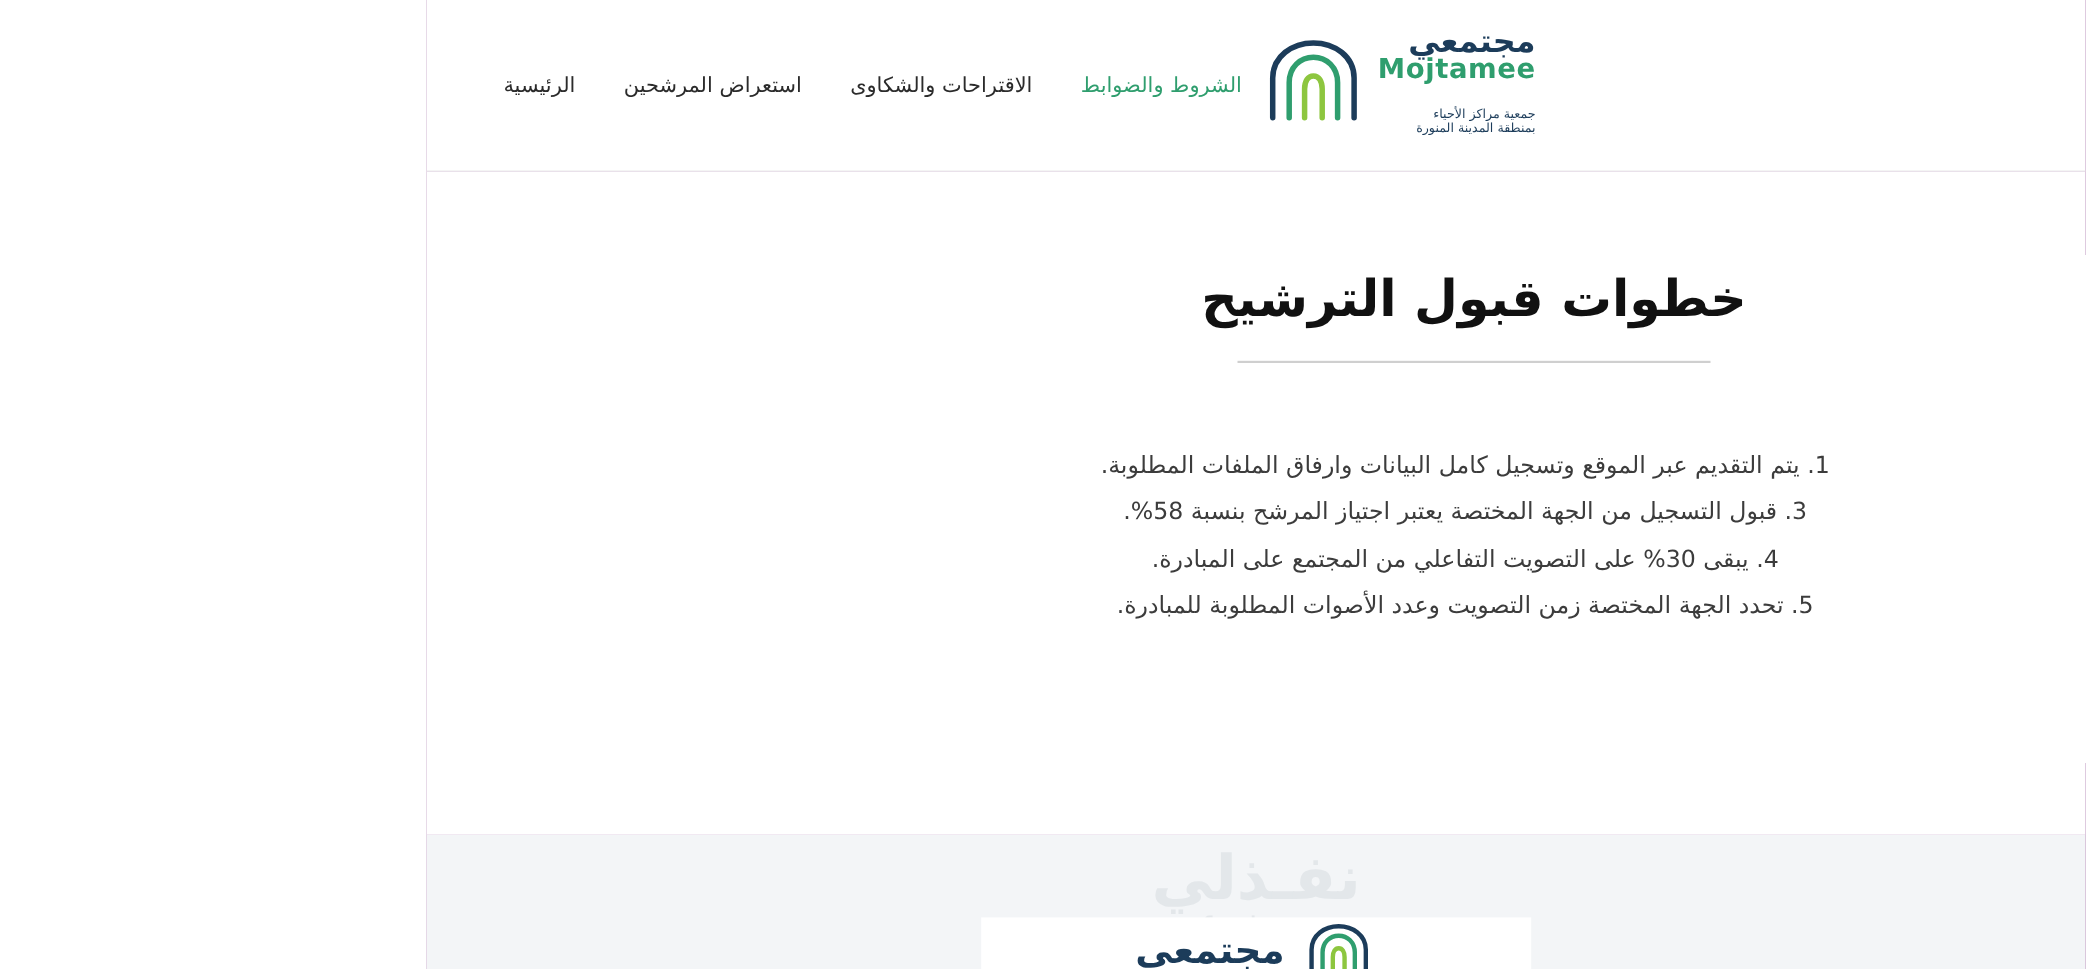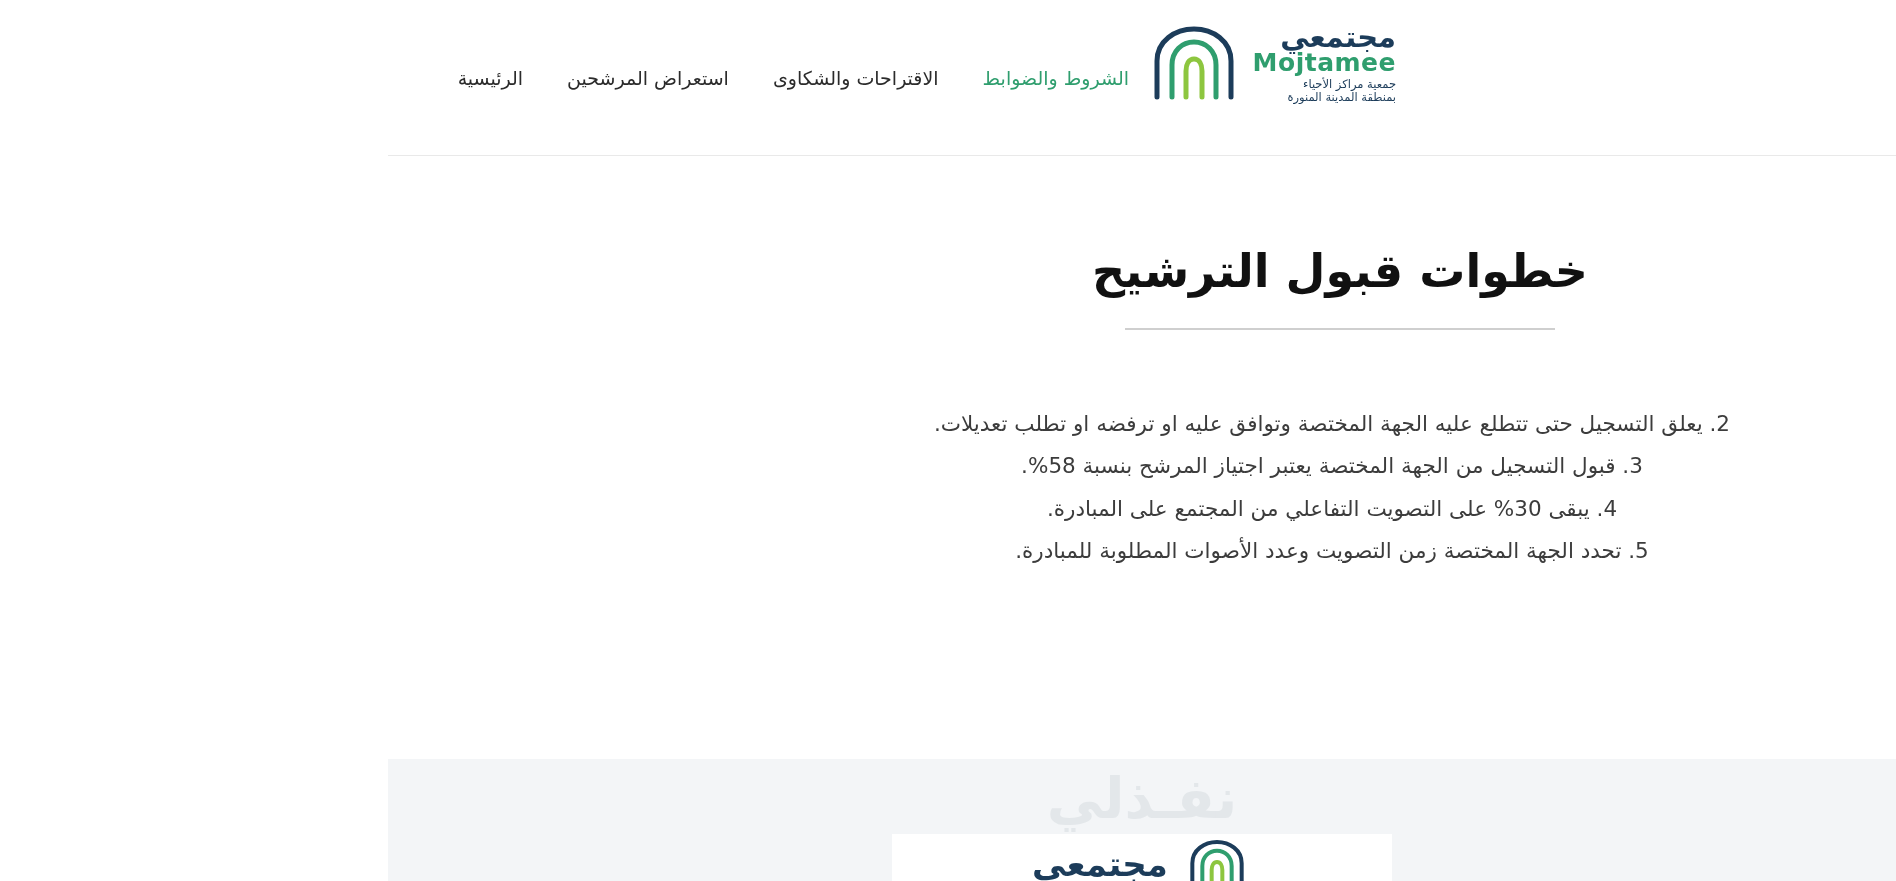--- a/index.html
+++ b/index.html
@@ -61,21 +61,21 @@
   .logo-en {
     font-size: 25px;
     font-weight: bold;
     color: #2f9e6e;
     letter-spacing: 0.5px;
     margin-top: -2px;
   }
   .logo-sub1 {
     font-size: 11.5px;
     color: #1c3c5a;
-    margin-top: 1px;
+    margin-top: 20px;
   }
   .logo-sub2 {
     font-size: 11.5px;
     color: #1c3c5a;
     margin-top: 1px;
   }
 
   .nav {
     position: absolute;
     right: 745px;
@@ -232,21 +232,21 @@
   </div>
 
   <div class="main">
 
     <div class="title-block">
       <div class="page-title">خطوات قبول الترشيح</div>
       <div class="title-rule"></div>
     </div>
 
     <div class="steps">
-      <div class="step">2. يعلق التسجيل حتى تتطلع عليه الجهة المختصة وتوافق عليه او ترفضه او تطلب تعديلات.</div>
+      <div class="step">1. يتم التقديم عبر الموقع وتسجيل كامل البيانات وارفاق الملفات المطلوبة.</div>
       <div class="step">3. قبول التسجيل من الجهة المختصة يعتبر اجتياز المرشح بنسبة 58%.</div>
       <div class="step">4. يبقى 30% على التصويت التفاعلي من المجتمع على المبادرة.</div>
       <div class="step">5. تحدد الجهة المختصة زمن التصويت وعدد الأصوات المطلوبة للمبادرة.</div>
     </div>
 
   </div>
 
   <div class="footer">
     <div class="wm">
       <div class="wm-ar">نفـذلي</div>

